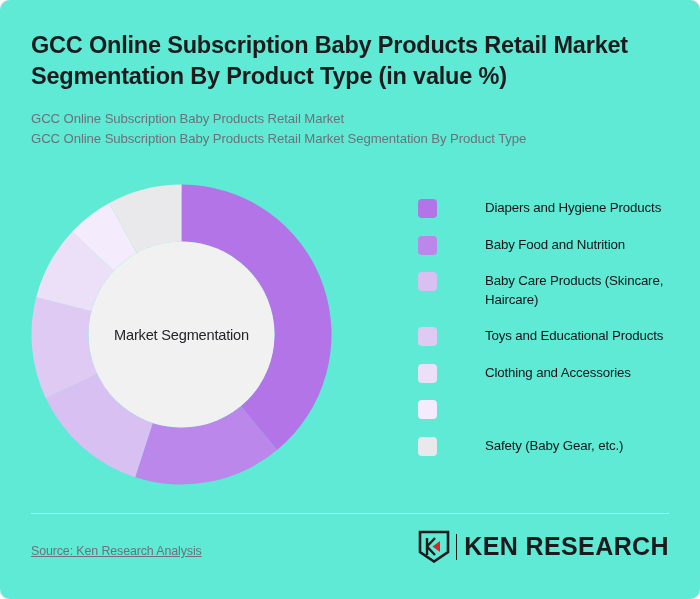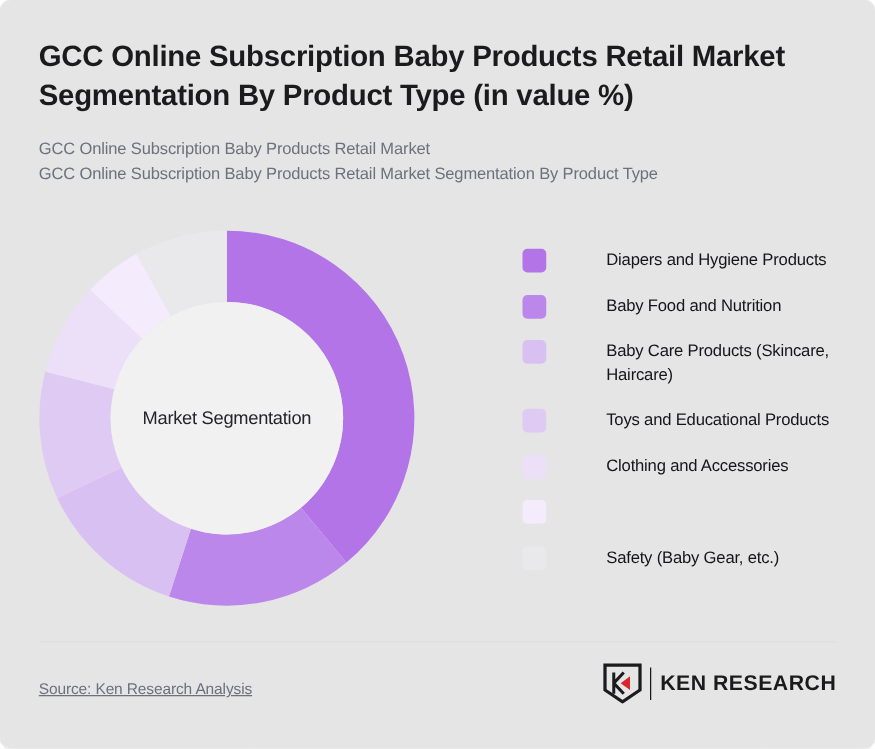--- a/index.html
+++ b/index.html
@@ -11,21 +11,21 @@
     height: 599px;
     background: #ffffff;
     font-family: "Liberation Sans", sans-serif;
     overflow: hidden;
   }
 
   #card {
     position: relative;
     width: 700px;
     height: 599px;
-    background: #e5e5e5;
+    background: #5eead4;
     box-sizing: border-box;
     border-radius: 10px;
     box-shadow: 0 0 0 1px #ececed;
   }
 
   
   #header {
     position: absolute;
     left: 31px;
     top: 30px;
@@ -146,21 +146,21 @@
     height: 33px;
     flex: 0 0 32px;
   }
   #brand-divider {
     width: 1px;
     height: 26px;
     background: #1b1b1d;
     margin: 0 7px 0 6px;
   }
   #brand-name {
-    font-size: 17px;
+    font-size: 25px;
     font-weight: bold;
     color: #1b1b1d;
     letter-spacing: 0.4px;
     font-family: "Liberation Sans", sans-serif;
     white-space: nowrap;
   }
 </style>
 </head>
 <body>
 

